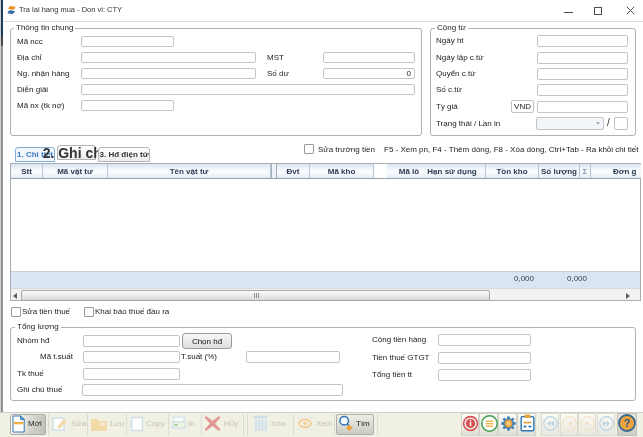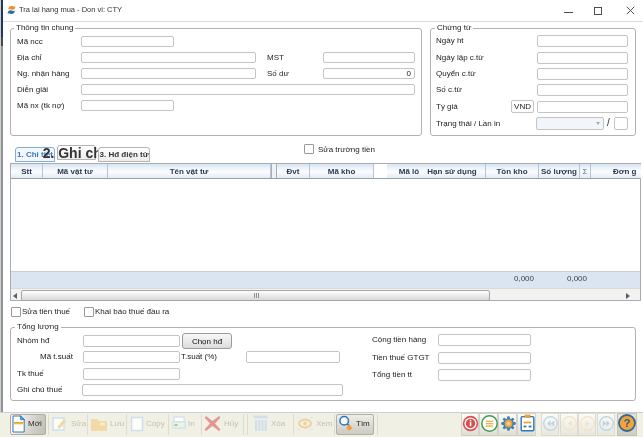--- a/index.html
+++ b/index.html
@@ -49,21 +49,21 @@
   <div class="lb" style="left:17px;top:68px;">Ng. nhận hàng</div>
   <div class="in" style="left:81px;top:68px;width:175px;height:11px;"></div>
   <div class="lb" style="left:267px;top:68px;">Số dư</div>
   <div class="in" style="left:323px;top:68px;width:92px;height:11px;line-height:9px;text-align:right;padding-right:3px;color:#222;">0</div>
   <div class="lb" style="left:17px;top:84px;">Diễn giải</div>
   <div class="in" style="left:81px;top:84px;width:334px;height:11px;"></div>
   <div class="lb" style="left:17px;top:100px;">Mã nx (tk nợ)</div>
   <div class="in" style="left:81px;top:100px;width:93px;height:11px;"></div>
 
   <div class="gb" style="left:430px;top:28px;width:206px;height:108px;"></div>
-  <div class="gt" style="left:435px;top:22px;">Chứng từ</div>
+  <div class="gt" style="left:435px;top:22px;">Cộng từ</div>
   <div class="lb" style="left:436px;top:35px;">Ngày ht</div>
   <div class="in" style="left:537px;top:35px;width:91px;height:12px;"></div>
   <div class="lb" style="left:436px;top:52px;">Ngày lập c.từ</div>
   <div class="in" style="left:537px;top:52px;width:91px;height:12px;"></div>
   <div class="lb" style="left:436px;top:68px;">Quyển c.từ</div>
   <div class="in" style="left:537px;top:68px;width:91px;height:12px;"></div>
   <div class="lb" style="left:436px;top:84px;">Số c.từ</div>
   <div class="in" style="left:537px;top:84px;width:91px;height:12px;"></div>
   <div class="lb" style="left:436px;top:101px;">Tỷ giá</div>
   <div class="in" style="left:511px;top:100px;width:23px;height:13px;text-align:center;line-height:11px;color:#222;">VND</div>
@@ -78,20 +78,21 @@
 
   <div class="abs" style="left:15px;top:147px;width:40px;height:15px;background:#f2f7fd;border:1px solid #86add6;border-radius:3px 3px 0 0;box-sizing:border-box;white-space:nowrap;
        display:flex;align-items:center;justify-content:center;font-size:8px;font-weight:bold;color:#3a76c4;">1. Chi tiết</div>
   <div class="abs" style="left:57px;top:145px;width:39px;height:15px;background:linear-gradient(#ffffff,#ececec);border:1px solid #b4b4b4;border-radius:3px 3px 0 0;box-sizing:border-box;white-space:nowrap;
        display:flex;align-items:center;justify-content:center;font-size:14px;font-weight:bold;color:#333;">2. Ghi chú</div>
   <div class="abs" style="left:98px;top:147px;width:52px;height:15px;background:linear-gradient(#ffffff,#ececec);border:1px solid #b4b4b4;border-radius:3px 3px 0 0;box-sizing:border-box;white-space:nowrap;
        display:flex;align-items:center;justify-content:center;font-size:8px;font-weight:bold;color:#333;">3. Hđ điện tử</div>
 
   <div class="cb" style="left:304px;top:144px;"></div>
   <div class="lb" style="left:318px;top:144px;">Sửa trường tiền</div>
+  <div class="lb" style="left:384px;top:144px;">F5 - Xem pn, F4 - Thêm dòng, F8 - Xóa dòng, Ctrl+Tab - Ra khỏi chi tiết</div>
 
   <div class="abs" style="left:10px;top:163px;width:631px;height:138px;border:1px solid #a8adb5;box-sizing:border-box;background:#fff;">
 
     <div class="abs" style="left:0;top:0;width:629px;height:14px;border-bottom:1px solid #9aa0a8;box-sizing:content-box;">
       <div class="hcell" style="left:0px;width:32px;">Stt</div>
       <div class="hcell" style="left:32px;width:65px;">Mã vật tư</div>
       <div class="hcell" style="left:97px;width:163px;">Tên vật tư</div>
       <div class="hcell" style="left:260px;width:6px;background:#eef2f7;border-left:1px solid #a5aeb9;border-right:1px solid #a5aeb9;"></div>
       <div class="hcell" style="left:266px;width:33px;">Đvt</div>
       <div class="hcell" style="left:299px;width:64px;">Mã kho</div>

